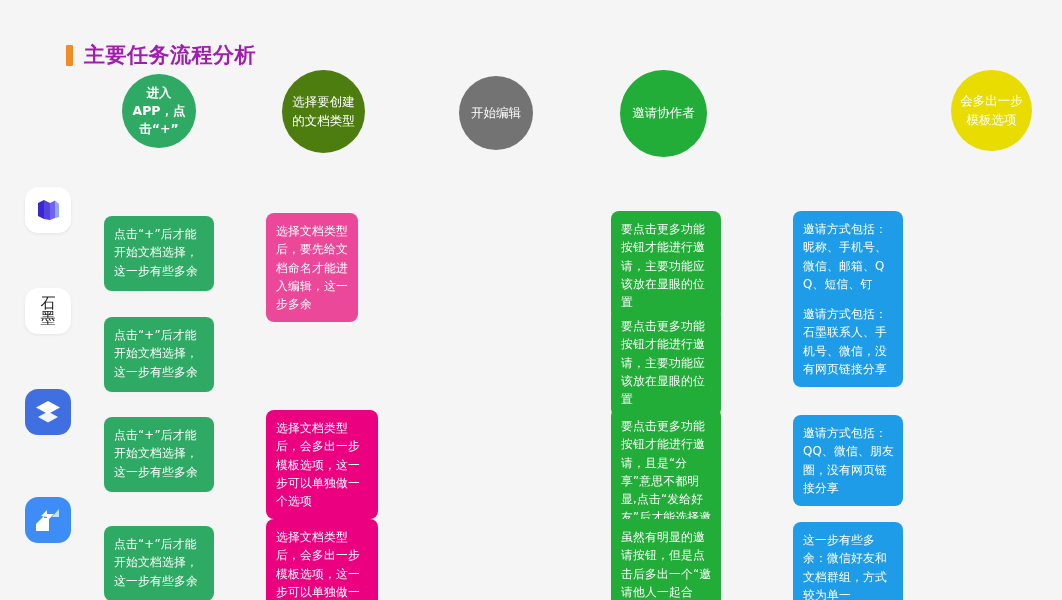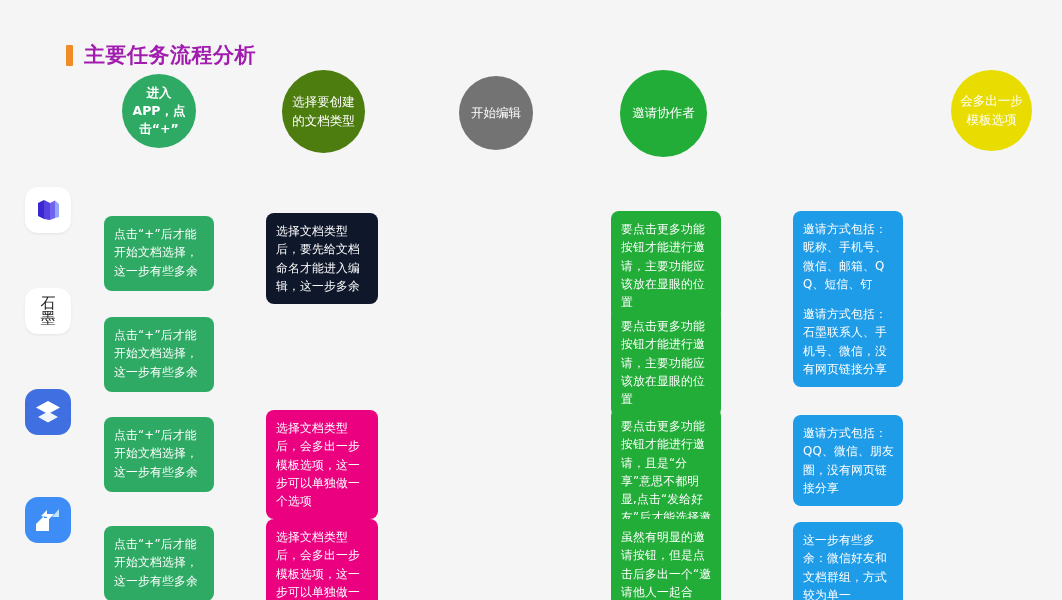--- a/index.html
+++ b/index.html
@@ -99,21 +99,21 @@
   <div class="grid" id="grid">
       <div class="app-icon white" style="left: 25px; top: 27px; position: absolute;">
         <svg width="30" height="30" viewBox="0 0 30 30">
           <path d="M5 8 L11 5 L11 24 L5 21 Z" fill="#3a27cf"></path>
           <path d="M11 5 L17 8 L17 25 L11 24 Z" fill="#5542e0"></path>
           <path d="M17 8 L22 5.5 L22 23 L17 25 Z" fill="#6f63ef"></path>
           <path d="M22 5.5 L26 9 L26 22 L22 23 Z" fill="#94a7f7"></path>
         </svg>
       </div>
       <div class="card" style="left: 104px; top: 20px; width: 110px; min-height: 75px; background: rgb(46, 170, 100);">点击“+”后才能开始文档选择，这一步有些多余</div>
-      <div class="card" style="left: 266px; top: 17px; width: 112px; min-height: 84px; background: #0f172a;">选择文档类型后，要先给文档命名才能进入编辑，这一步多余</div>
+      <div class="card" style="left: 266px; top: 17px; width: 92px; min-height: 84px; background: #ec4899;">选择文档类型后，要先给文档命名才能进入编辑，这一步多余</div>
       <div class="card" style="left: 611px; top: 15px; width: 110px; min-height: 83px; background: rgb(34, 172, 56);">要点击更多功能按钮才能进行邀请，主要功能应该放在显眼的位置</div>
       <div class="card" style="left: 793px; top: 15px; width: 110px; min-height: 84px; background: rgb(31, 156, 232);">邀请方式包括：昵称、手机号、微信、邮箱、QQ、短信、钉钉，没有网页链接分享</div>
       <div class="app-icon white" style="left: 25px; top: 128px; position: absolute;">
         <div class="ink-text">
           <span>石</span>
           <span>墨</span>
         </div>
       </div>
       <div class="card" style="left: 104px; top: 121px; width: 110px; min-height: 75px; background: rgb(46, 170, 100);">点击“+”后才能开始文档选择，这一步有些多余</div>
       <div class="card" style="left: 611px; top: 112px; width: 110px; min-height: 83px; background: rgb(34, 172, 56);">要点击更多功能按钮才能进行邀请，主要功能应该放在显眼的位置</div>

